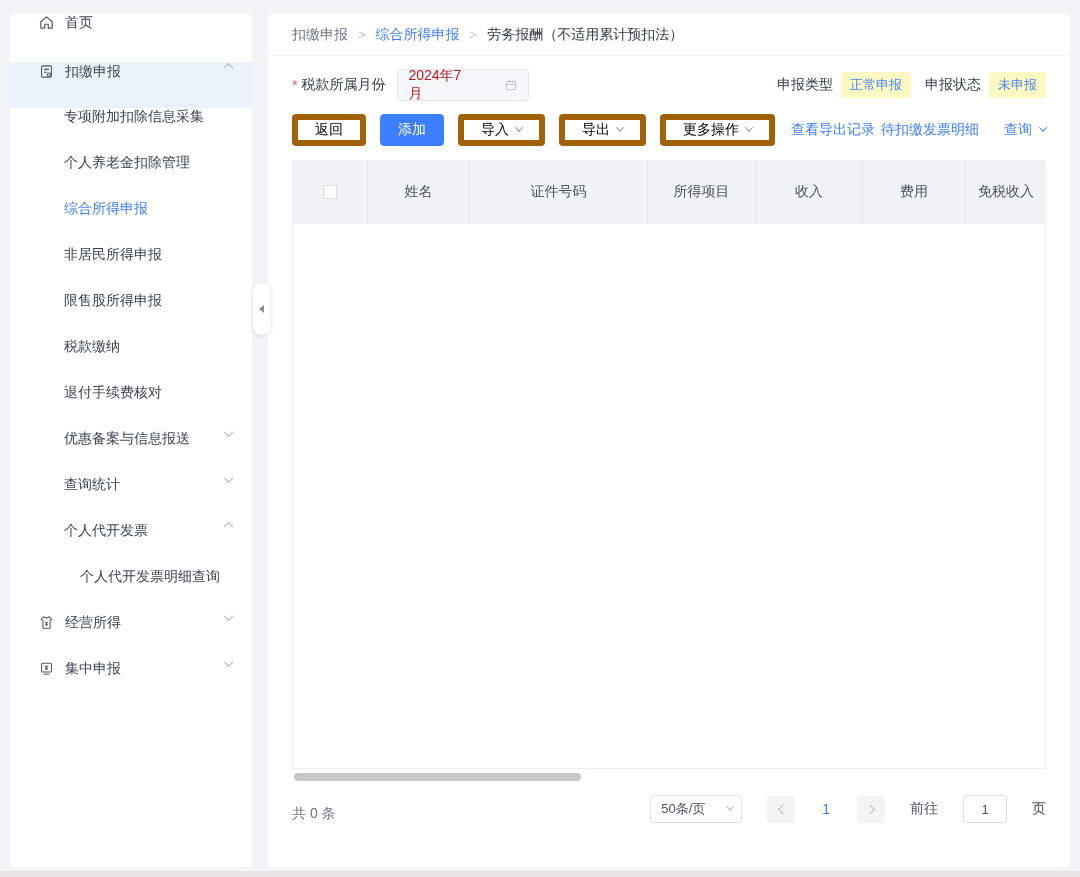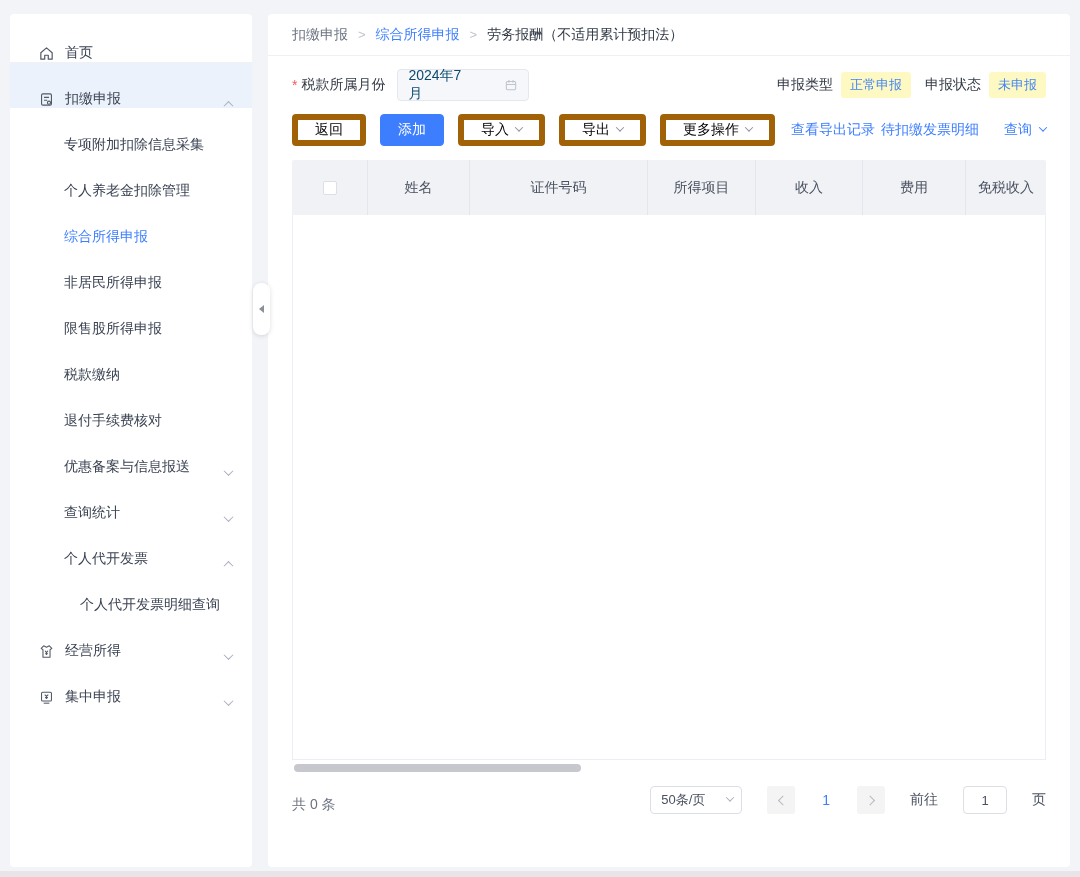--- a/index.html
+++ b/index.html
@@ -11,21 +11,21 @@
     overflow:hidden;
     font-size:14px;
     color:#333a45;
   }
   
   .sidebar {
     position:absolute; left:10px; top:14px; width:242px; height:853px;
     background:#fff; border-radius:4px; overflow:hidden;
   }
   .side-item {
-    display:flex; align-items:flex-end; cursor:pointer;
+    display:flex; align-items:flex-start; cursor:pointer;
     padding:0 20px 0 28px; color:#3a4252; font-size:14px;
   }
   .side-item .lbl { flex:0 0 auto; }
   .side-item .spacer { flex:1; }
   .side-item.lvl1 { height:48px; }
   .side-item.grp { height:45px; }
   .side-item.lvl2 { height:46px; padding-left:54px; }
   .side-item.lvl3 { height:46px; padding-left:70px; }
   .side-item .icon { display:inline-flex; margin-right:10px; align-items:center; }
   .grp-active-bg { background:#ebf2fb; }
@@ -62,21 +62,21 @@
   .bc-current { color:#323a46; }
   .bc-sep { color:#c0c4cc; font-size:13px; }
   .content { padding:0 24px; }
   
   .filter-row { margin-top:13px; height:32px; display:flex; align-items:center; }
   .req { color:#f25a5a; margin-right:4px; }
   .filter-label { color:#333a45; margin-right:12px; }
   .month-input {
     width:132px; height:32px; background:#f5f7fa; border:1px solid #e4e7ed;
     border-radius:4px; display:flex; align-items:center; padding:0 10px;
-    color:#0c4a6e; cursor:pointer;gap:32px;
+    color:#b91c1c; cursor:pointer;gap:32px;
   }
   .month-input .mtxt { flex:1; }
   .badge-group { margin-left:auto; display:flex; align-items:center; gap:14px; }
   .badge-label { color:#333a45; }
   .badge {
     background:#fef9c3; color:#4286f5; border-radius:3px;
     padding:4px 9px; font-size:13px; margin-left:-6px;
   }
   
   .toolbar { margin-top:13px; height:32px; display:flex; align-items:center; gap:14px; }
@@ -87,21 +87,21 @@
   .btn-plain { background:#fff; border:6px solid #a16207; color:#000000; }
   .btn-primary { background:#3d7eff; border:1px solid #3d7eff; color:#fff; }
   .btn .chev { border-color:#8b919c; width:6px; height:6px; margin-top:-2px; }
   .link { color:#3d7eff; cursor:pointer; white-space:nowrap; }
   .toolbar .link-group { display:flex; gap:6px; margin-left:2px; }
   .toolbar-right { margin-left:auto; display:flex; align-items:center; gap:8px; }
   .toolbar-right .chev { border-color:#3d7eff; width:6px; height:6px; margin-top:-2px; }
   
   .table-wrap { margin-top:14px; }
   .thead {
-    display:flex; height:55px; background:#f0f2f5; align-items:stretch;
+    display:flex; height:64px; background:#f0f2f5; align-items:stretch;
     border-radius:2px 2px 0 0;
   }
   .th {
     display:flex; align-items:center; justify-content:center;
     color:#4a5160; font-size:14px; border-right:1px solid #e3e6eb;
   }
   .th:last-child { border-right:none; }
   .th-check { width:76px; }
   .th-c1 { width:102px; } .th-c2 { width:178px; } .th-c3 { width:108px; }
   .th-c4 { width:107px; } .th-c5 { width:103px; } .th-c6 { flex:1; }

